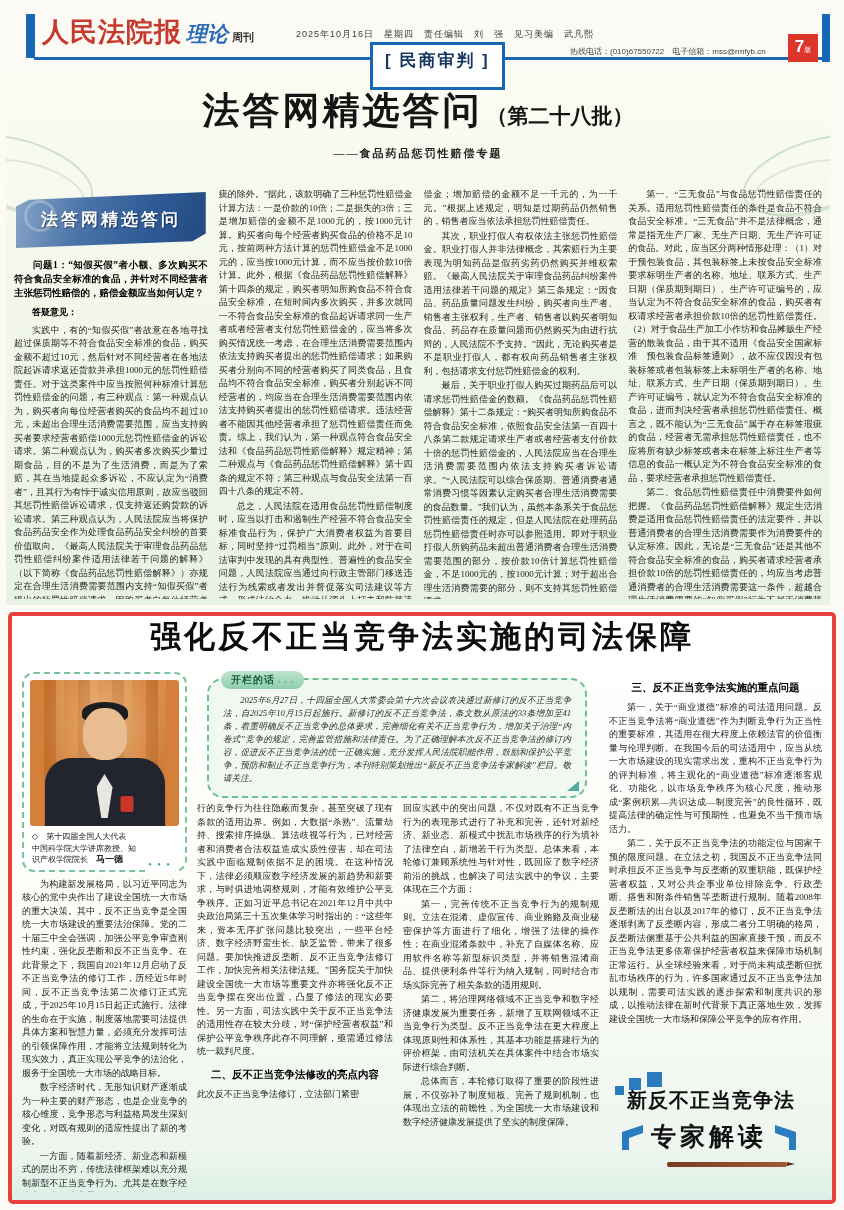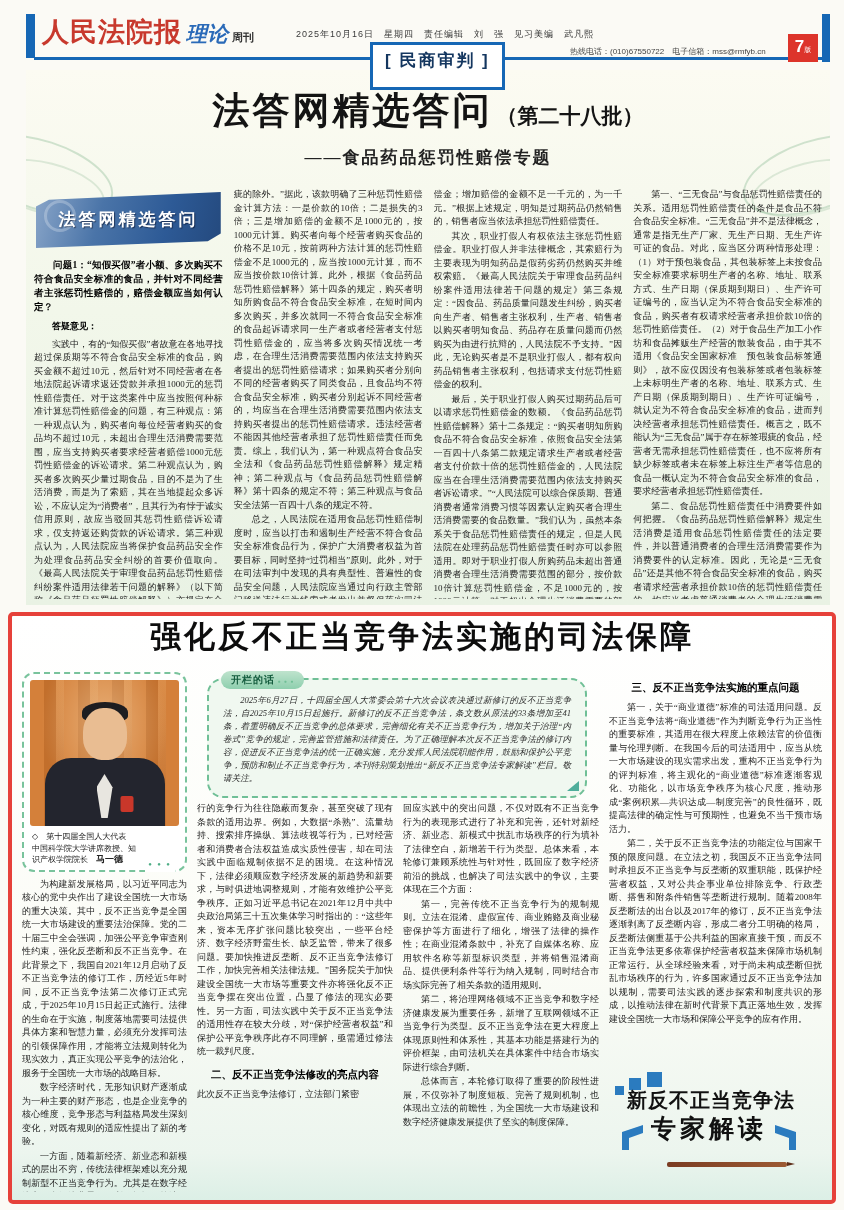--- a/index.html
+++ b/index.html
@@ -26,32 +26,32 @@
   .contact-line { position:absolute; left:560px; top:34px; font-size:8px; color:#444;
     font-family:"Liberation Sans","DejaVu Sans",sans-serif; }
   .page-box { position:absolute; right:12px; top:22px; width:30px; height:28px; background:#dd342b;
     color:#fff; text-align:center; line-height:26px; z-index:3;
     font-family:"Liberation Sans","DejaVu Sans",sans-serif; }
   .page-num { font-size:17px; font-weight:900; }
   .page-suffix { font-size:7px; }
   .hdr-rightbar { position:absolute; right:0; top:2px; width:8px; height:48px; background:#1667b5; }
 
   
-  .top-article { position:absolute; left:26px; right:14px; top:70px; height:535px;
+  .top-article { position:absolute; left:6px; right:14px; top:70px; height:535px;
     background:linear-gradient(180deg,#fcfbf2 0%,#f2f7ea 45%,#e9f2e4 100%); overflow:hidden; }
   .ta-deco { position:absolute; width:150px; height:70px; border:2px solid rgba(130,180,140,.35);
     border-radius:50%; }
   .ta-deco.d1 { left:-60px; top:70px; transform:rotate(18deg); }
   .ta-deco.d2 { right:-60px; top:70px; transform:rotate(-18deg); }
   .ta-deco.d3 { left:-40px; top:92px; width:120px; height:52px; border-color:rgba(130,180,140,.25); transform:rotate(14deg); }
   .ta-deco.d4 { right:-40px; top:92px; width:120px; height:52px; border-color:rgba(130,180,140,.25); transform:rotate(-14deg); }
   .ta-head { text-align:center; padding-top:16px; }
   .ta-title { font-size:37px; font-weight:900; color:#141414; letter-spacing:3px; display:inline; }
   .ta-batch { font-size:21px; font-weight:900; color:#141414; display:inline; }
-  .ta-subtitle { font-size:17px; font-weight:800; color:#222; margin-top:10px; letter-spacing:2px; }
+  .ta-subtitle { font-size:11px; font-weight:800; color:#222; margin-top:10px; letter-spacing:2px; }
   .ta-cols { position:absolute; left:8px; right:8px; top:118px; bottom:6px;
     display:flex; gap:11px; }
   .ta-col { flex:1 1 0; overflow:hidden; font-size:9px; line-height:13.5px; }
   
   .ribbon { margin:4px 2px 10px; position:relative; height:56px; }
   .ribbon-inner { position:absolute; inset:0;
     background:linear-gradient(105deg,#8aa6c9 0%,#4a74a8 35%,#2d5a96 70%,#24497d 100%);
     clip-path:polygon(0 26%, 7% 14%, 100% 0, 100% 74%, 93% 88%, 0 100%);
     display:flex; align-items:center; justify-content:center;
     color:#fff; font-size:17px; font-weight:900; letter-spacing:3px;
@@ -115,21 +115,21 @@
   .intro-box::after { content:""; position:absolute; right:6px; bottom:5px;
     border-left:12px solid transparent; border-bottom:10px solid #4fae9b; }
   
   .badge { height:100px; margin-top:6px; position:relative;
     font-family:"Liberation Sans","DejaVu Sans",sans-serif; }
   .badge .sq { position:absolute; background:#2b7bbf; }
   .badge .sq1 { left:6px; top:16px; width:9px; height:9px; }
   .badge .sq2 { left:20px; top:8px; width:12px; height:12px; }
   .badge .sq3 { left:38px; top:2px; width:15px; height:15px; }
   .badge-l1 { position:absolute; left:18px; top:24px; font-size:20px; font-weight:900; color:#111; letter-spacing:1px; }
-  .badge-row { position:absolute; left:10px; top:52px; display:flex; align-items:flex-start; gap:6px; }
+  .badge-row { position:absolute; left:10px; top:52px; display:flex; align-items:center; gap:6px; }
   .badge-l2 { font-size:25px; font-weight:900; color:#111; letter-spacing:4px; }
   .badge-bar { position:absolute; left:58px; top:92px; width:120px; height:5px;
     background:linear-gradient(90deg,#7a3c22,#9c5a33); border-radius:2px; }
   .badge-bar::after { content:""; position:absolute; right:-8px; top:0;
     border-top:2.5px solid transparent; border-bottom:2.5px solid transparent; border-left:8px solid #5d2d18; }
 </style>
 </head>
 <body>
 
 <div class="header">

